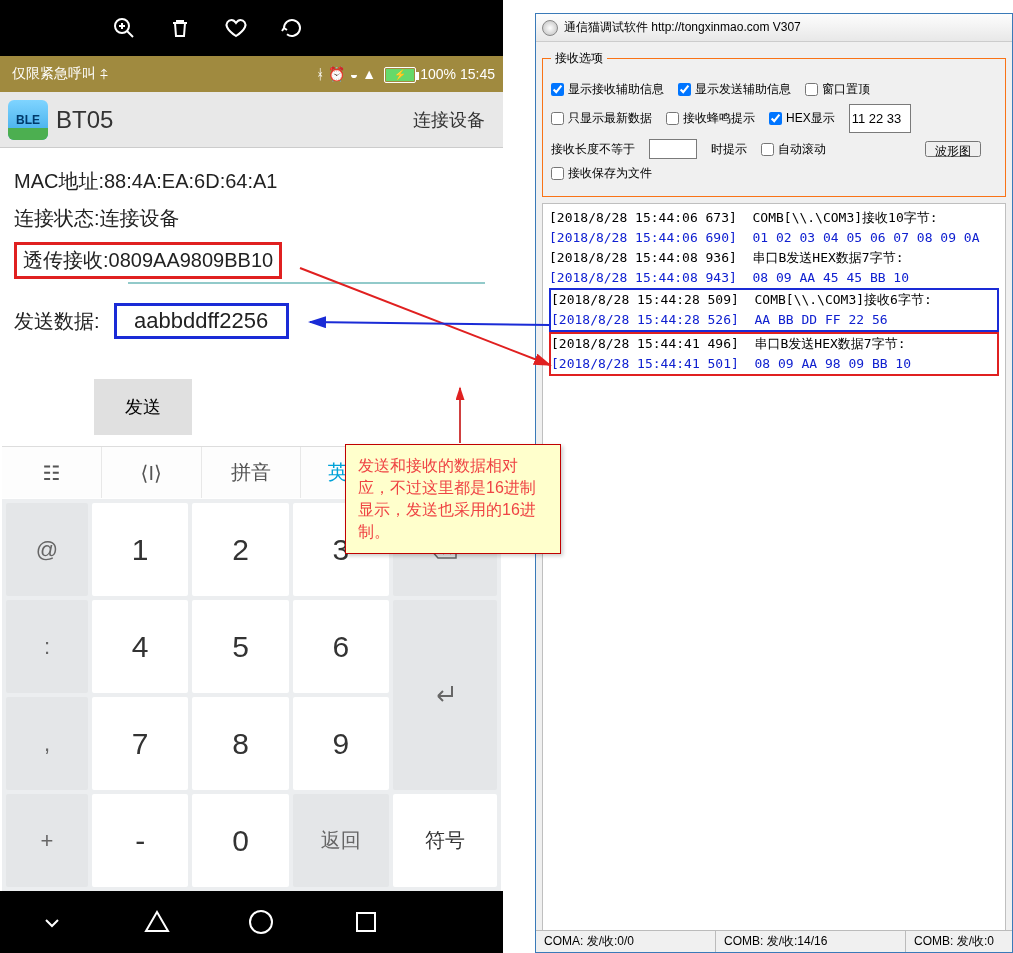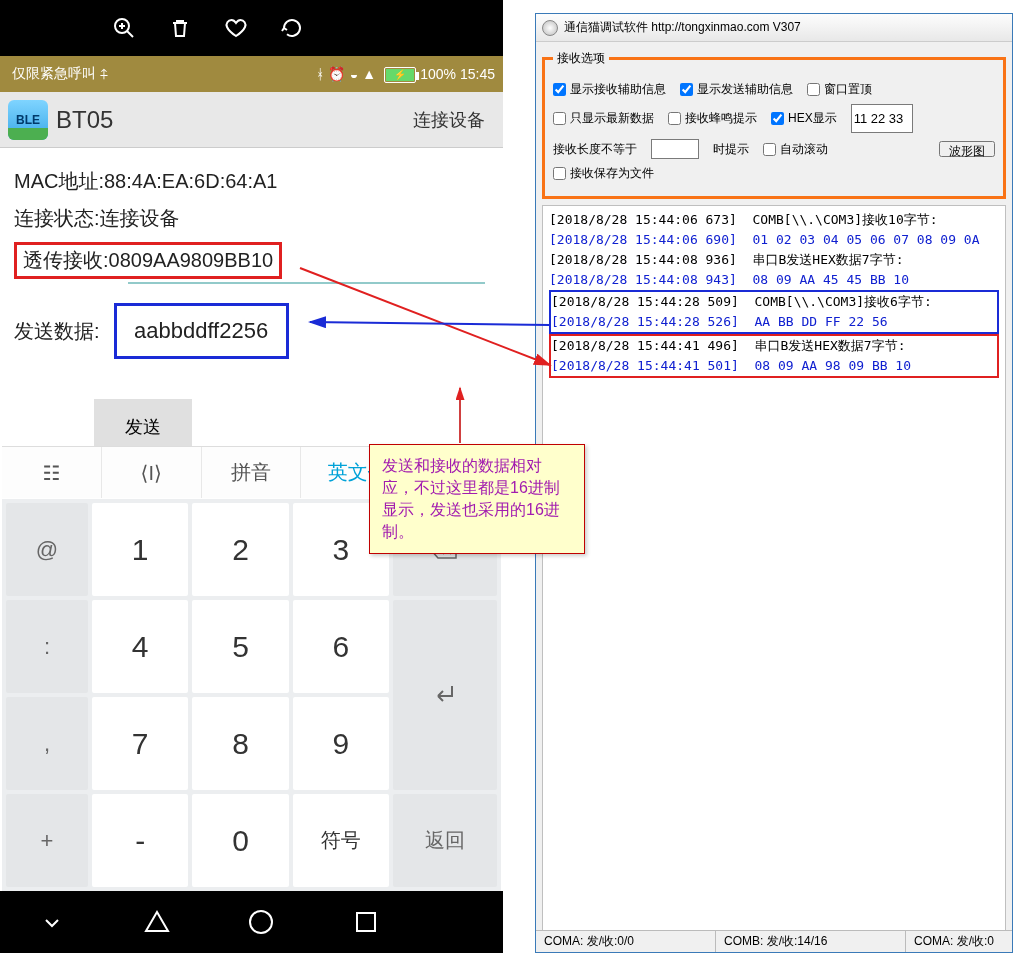--- a/index.html
+++ b/index.html
@@ -16,58 +16,58 @@
   .ble-badge{width:40px;height:40px;border-radius:6px;background:linear-gradient(#7fd4ff,#3aa8e8);color:#003a6b;font-weight:bold;font-size:12px;display:flex;align-items:center;justify-content:center;margin-right:8px;position:relative;}
   .ble-badge::after{content:"";position:absolute;bottom:0;left:0;right:0;height:30%;background:#4caf50;border-radius:0 0 6px 6px;}
   .ble-badge span{position:relative;z-index:1;}
   .app-title{font-size:24px;color:#333;flex:1;}
   .connect-btn{font-size:18px;color:#333;padding:0 10px;}
   .content{background:#fff;height:810px;padding:10px 14px;font-size:20px;color:#222;position:relative;}
   .content .row{margin:10px 0;}
   .red-box{border:3px solid #e02020;display:inline-block;padding:2px 6px;}
   .send-row{display:flex;align-items:center;margin-top:24px;}
   .send-row .lbl{font-size:20px;}
-  .send-input{border:3px solid #1a2bd6;font-size:22px;font-family:Arial;padding:12px 4px;margin-left:14px;text-align:center;width:175px;letter-spacing:0;}
+  .send-input{border:3px solid #1a2bd6;font-size:22px;font-family:Arial;padding:2px 4px;margin-left:14px;text-align:center;width:175px;letter-spacing:0;}
   .underline{position:absolute;left:128px;right:18px;top:134px;border-bottom:2px solid #4aa6a6;opacity:.6;}
   .underline2{position:absolute;left:128px;right:18px;top:340px;border-bottom:2px solid #4aa6a6;opacity:.5;}
   .send-btn{margin:40px 0 0 80px;width:98px;height:56px;background:#e0e0e0;border:none;font-size:18px;}
   .ime-bar{position:absolute;left:2px;right:2px;bottom:455px;height:52px;background:#fdfdfd;border-top:1px solid #ddd;display:flex;}
   .ime-bar>div{flex:1;display:flex;align-items:center;justify-content:center;font-size:20px;color:#555;border-right:1px solid #e8e8e8;}
   .ime-bar .active{color:#00a2d8;}
   .keypad{position:absolute;left:2px;right:2px;bottom:62px;height:392px;background:#eceef0;display:grid;grid-template-columns:82px 1fr 1fr 1fr 104px;grid-template-rows:repeat(4,1fr);gap:4px;padding:4px;}
   .key{background:#fff;display:flex;align-items:center;justify-content:center;font-size:30px;color:#333;border-radius:2px;}
   .key.side{background:#e4e6e8;font-size:22px;color:#666;}
   .key.side.tall{grid-row:span 2;}
   .nav-bar{position:absolute;left:0;right:0;bottom:0;height:62px;background:#000;display:flex;align-items:center;justify-content:space-around;}
   .nav-bar div{width:30px;height:30px;display:flex;align-items:center;justify-content:center;}
   .nav-bar svg{stroke:#fff;fill:none;stroke-width:2;}
 
   .win{position:absolute;left:535px;top:13px;width:478px;height:940px;border:1px solid #3a7ab8;background:#f0f0f0;}
   .titlebar{height:28px;background:linear-gradient(#fdfdfd,#e8e8e8);display:flex;align-items:center;padding:0 6px;font-size:12px;border-bottom:1px solid #ccc;}
   .titlebar .ti{width:16px;height:16px;border:1px solid #888;border-radius:50%;margin-right:6px;background:radial-gradient(#fff,#bbb);}
   .win-body{padding:8px 6px 0 6px;}
-  fieldset.recv-opts{border:3px solid #f97316;padding:8px 8px 8px 8px;font-size:12px;}
+  fieldset.recv-opts{border:1px solid #f97316;padding:8px 24px 8px 8px;font-size:12px;}
   fieldset.recv-opts legend{padding:0 4px;}
   .opt-row{display:flex;flex-wrap:wrap;align-items:center;gap:4px 14px;margin:6px 0;font-size:12px;}
   .opt-row label{display:flex;align-items:center;gap:4px;white-space:nowrap;}
   input.tiny{width:62px;height:29px;border:1px solid #7a7a7a;font-size:13px;padding:0 2px;}
   input.tiny2{width:48px;height:20px;border:1px solid #7a7a7a;}
   button.wave{height:16px;padding:0 8px;font-size:12px;}
   .log-wrap{margin-top:6px;border:1px solid #bfbfbf;height:732px;background:#fff;padding:4px 6px;font-family:"NSimSun","SimSun",monospace;font-size:13px;line-height:20px;overflow:hidden;}
   .log-line{white-space:pre;color:#000;}
   .log-line.blue{color:#1020d0;}
   .box-blue-log{border:2px solid #1a2bd6;padding:0 0;}
   .box-red-log{border:2px solid #e02020;padding:0 0;}
   .statusbar{position:absolute;left:0;right:0;bottom:0;height:22px;border-top:1px solid #bbb;display:flex;font-size:12px;background:#f0f0f0;}
   .statusbar>div{border-right:1px solid #bbb;padding:2px 8px;white-space:nowrap;}
   .statusbar>div:first-child{flex:0 0 180px;}
   .statusbar>div:nth-child(2){flex:0 0 190px;}
   .statusbar>div:last-child{flex:1;border-right:none;}
 
-  .annot-box{position:absolute;left:369px;top:444px;width:216px;border:1px solid #c00000;background:#ffffcc;padding:10px 12px;font-size:16px;line-height:22px;color:#a21caf;box-shadow:2px 2px 4px rgba(0,0,0,.2);}
+  .annot-box{position:absolute;left:345px;top:444px;width:216px;border:1px solid #c00000;background:#ffffcc;padding:10px 12px;font-size:16px;line-height:22px;color:#ef4444;box-shadow:2px 2px 4px rgba(0,0,0,.2);}
   svg.overlay{position:absolute;left:0;top:0;pointer-events:none;}
   .batt{display:inline-block;width:32px;height:16px;border:1px solid #fff;border-radius:2px;position:relative;vertical-align:middle;}
   .batt::after{content:"";position:absolute;right:-4px;top:4px;width:3px;height:8px;background:#fff;}
   .batt i{position:absolute;left:1px;top:1px;bottom:1px;right:1px;background:#66d96a;}
   .batt b{position:absolute;left:50%;top:0;transform:translateX(-50%);font-size:10px;line-height:14px;color:#000;font-weight:normal;}
 </style>
 </head>
 <body>
 
 <div class="phone">
@@ -163,22 +163,22 @@
           <path d="M22 6v10H8m0 0l5-5m-5 5l5 5" fill="none" stroke="#666" stroke-width="2"></path>
         </svg>
       </div>
     <div class="key side">,</div>
     <div class="key">7</div>
     <div class="key">8</div>
     <div class="key">9</div>
     <div class="key side">+</div>
     <div class="key">-</div>
     <div class="key">0</div>
+    <div class="key side" style="font-size:20px">返回</div>
     <div class="key" style="font-size:20px">符号</div>
-    <div class="key side" style="font-size:20px">返回</div>
   </div>
   <div class="nav-bar">
     <div>
         <svg width="20" height="20" viewBox="0 0 20 20">
           <path d="M4 8l6 6 6-6"></path>
         </svg>
       </div>
     <div>
         <svg width="26" height="26" viewBox="0 0 26 26">
           <path d="M13 3 L24 22 L2 22 Z"></path>
@@ -264,21 +264,21 @@
         </div>
         <div class="box-red-log">
           <div class="log-line">[2018/8/28 15:44:41 496]  串口B发送HEX数据7字节:</div>
           <div class="log-line blue">[2018/8/28 15:44:41 501]  08 09 AA 98 09 BB 10 </div>
         </div>
       </div>
   </div>
   <div class="statusbar">
     <div>COMA: 发/收:0/0</div>
     <div>COMB: 发/收:14/16</div>
-    <div>COMA: 发/收:0</div>
+    <div>COMB: 发/收:0</div>
   </div>
 </div>
 
 <div class="annot-box">发送和接收的数据相对应，不过这里都是16进制显示，发送也采用的16进制。</div>
 
 <svg class="overlay" width="1013" height="953">
   <defs>
     <marker id="ar-red" markerWidth="10" markerHeight="10" refX="8" refY="3" orient="auto">
         <path d="M0,0 L9,3 L0,6 Z" fill="#e02020"></path>
       </marker>

